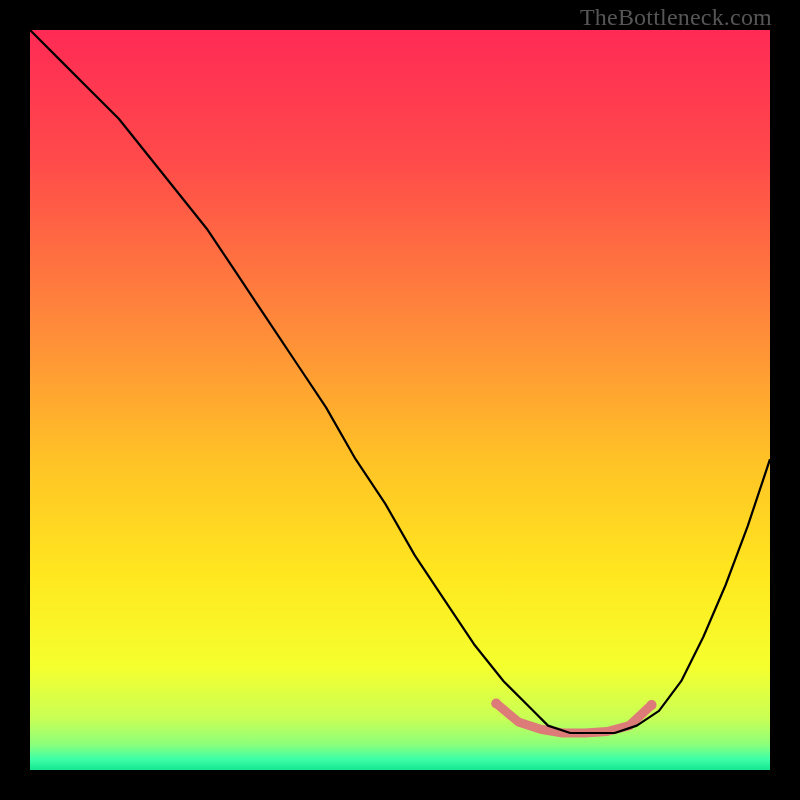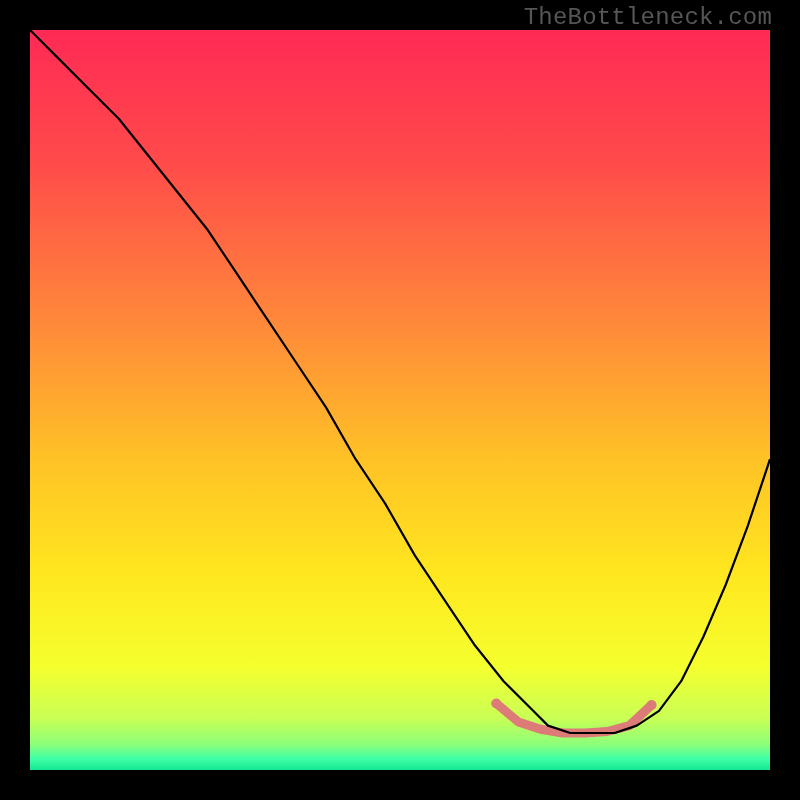--- a/index.html
+++ b/index.html
@@ -2,21 +2,21 @@
 <html><head>
 <meta charset="utf-8">
 <style>
   * { margin: 0; padding: 0; box-sizing: border-box; }
   html, body { width: 800px; height: 800px; background: #000; overflow: hidden; }
   .frame { position: relative; width: 800px; height: 800px; background: #000; }
   .watermark {
     position: absolute;
     top: 4px;
     right: 28px;
-    font-family: Liberation Mono, monospace;
+    font-family: Liberation Serif, serif;
     font-size: 24px;
     font-weight: 500;
     color: #565656;
     letter-spacing: 0.2px;
   }
   .plot {
     position: absolute;
     left: 30px;
     top: 30px;
     width: 740px;

